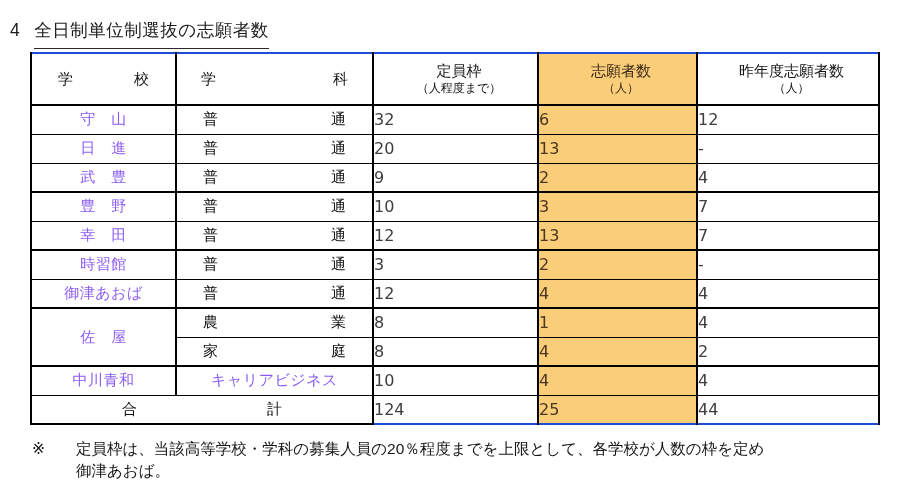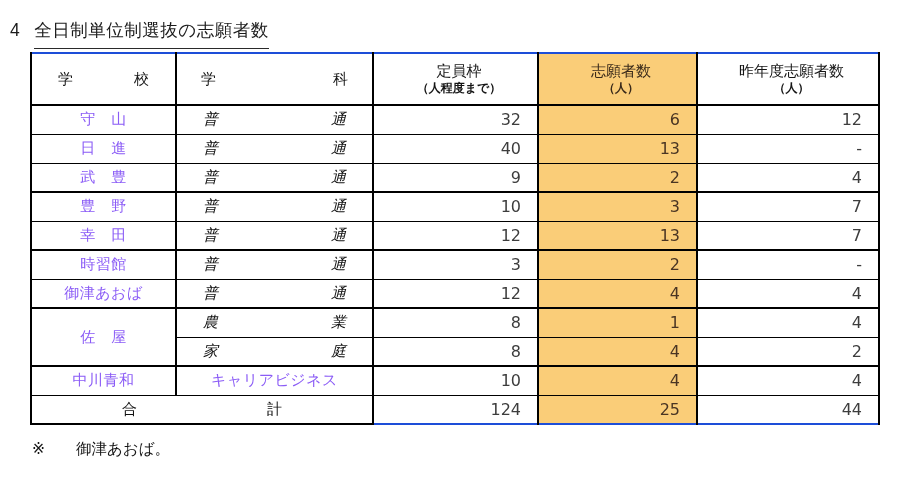--- a/index.html
+++ b/index.html
@@ -46,36 +46,35 @@
     height: 52px;
     font-weight: normal;
     font-size: 15px;
     color: #151515;
     border-bottom-width: 2px;
     vertical-align: middle;
   }
   tbody td { height: 29px; font-size: 15px; vertical-align: middle; }
   tr.group-end td { border-bottom-width: 2px; }
 
-  .sub { font-size: 12px; margin-top: 1px; font-weight: bold; }
+  .sub { font-size: 12px; margin-top: 1px; }
   .hline { text-align: center; line-height: 1.25; padding-left: 7px; }
 
   .cell-center { text-align: center; color: #8b5cf6; letter-spacing: 0.5px; }
   .spread {
     text-align: justify;
     -moz-text-align-last: justify;
     text-align-last: justify;
   }
   th.spread-school { padding: 0 26px; }
   th.spread-dept   { padding: 0 24px; border-radius: 12px; }
-  td.spread-dept   { padding: 0 26px; font-style: italic; }
+  td.spread-dept   { padding: 0 26px; }
   td.spread-total  { padding: 0 90px; border-bottom-width: 2px; margin-left: 29px; }
 
   .num {
-    text-align: right;
     padding-right: 16px;
     font-size: 16px;
     color: #3d3d3d;
     font-family: "DejaVu Sans", "Liberation Sans", sans-serif;
   }
   .orange { background: var(--highlight); }
   th.orange { color: #3a2a1a; }
   td.orange.num { color: #4a3523; }
 
   
@@ -129,21 +128,21 @@
       <tr>
         <td class="cell-center">守　山</td>
         <td class="spread spread-dept">普　通</td>
         <td class="num">32</td>
         <td class="num orange">6</td>
         <td class="num">12</td>
       </tr>
       <tr>
         <td class="cell-center">日　進</td>
         <td class="spread spread-dept">普　通</td>
-        <td class="num">40</td>
+        <td class="num">20</td>
         <td class="num orange">13</td>
         <td class="num">-</td>
       </tr>
       <tr class="group-end">
         <td class="cell-center">武　豊</td>
         <td class="spread spread-dept">普　通</td>
         <td class="num">9</td>
         <td class="num orange">2</td>
         <td class="num">4</td>
       </tr>
@@ -200,17 +199,18 @@
         <td class="num">124</td>
         <td class="num orange">25</td>
         <td class="num">44</td>
       </tr>
     </tbody>
   </table>
 
   <div class="footnote">
     <div class="fn-symbol">※</div>
     <div class="fn-text">
+      <div>定員枠は、当該高等学校・学科の募集人員の20％程度までを上限として、各学校が人数の枠を定め</div>
       <div>御津あおば。</div>
     </div>
   </div>
 
 </div>
 
 </body></html>

